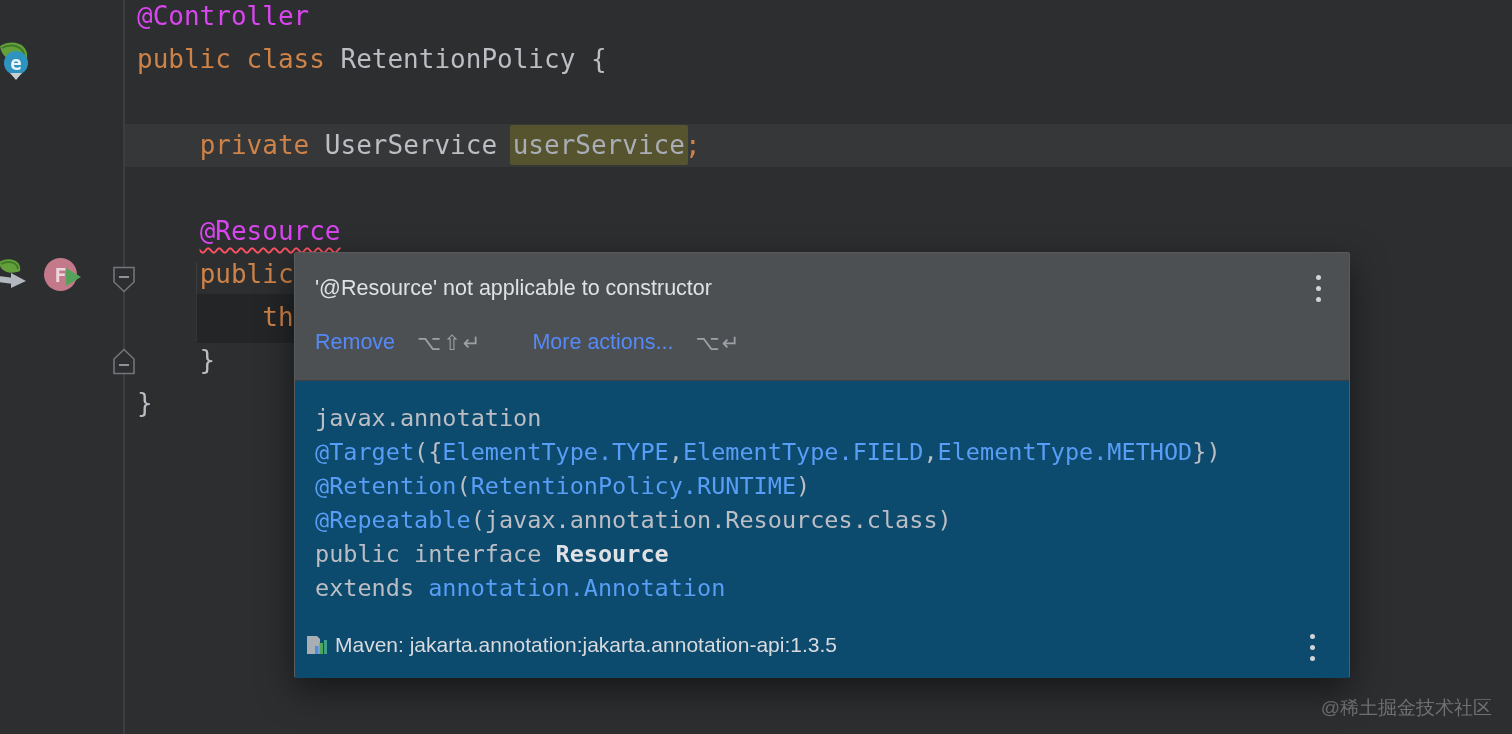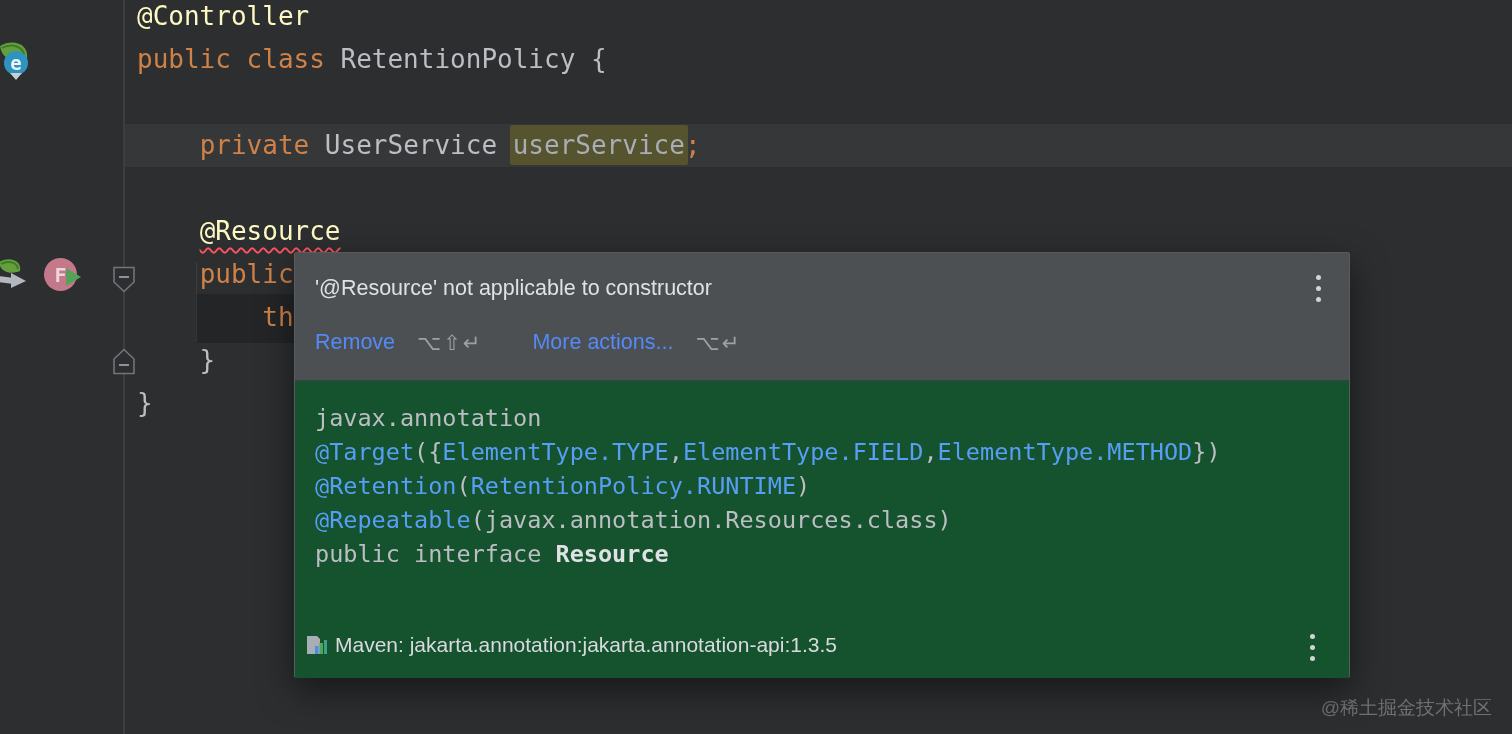--- a/index.html
+++ b/index.html
@@ -6,21 +6,21 @@
   body{position:relative;background:#2C2E30;font-family:"Liberation Sans",sans-serif;}
 
   
   .gutter-vline{position:absolute;left:123px;top:0;width:2px;height:734px;background:#3B3E41;z-index:1;}
   .caret-row{position:absolute;left:124px;top:124px;right:0;height:43px;background:rgba(255,255,255,0.045);z-index:1;}
   .error-elem-box{position:absolute;left:196px;top:294px;width:98px;height:49px;background:#232527;z-index:1;}
   .indent-guide{position:absolute;left:196px;top:262px;width:1px;height:80px;background:rgba(255,255,255,0.08);z-index:2;}
 
   #code{position:absolute;left:137px;top:-5px;z-index:3;font-family:"DejaVu Sans Mono",monospace;font-size:26px;line-height:43px;}
   .code-line{height:43px;white-space:pre;}
-  .tk-ann{color:#fef9c3;}
+  .tk-ann{color:#d946ef;}
   .tk-kw{color:#CE8248;}
   .tk-pl{color:#BCBEC4;}
   .tk-hl{background:#56532F;color:#A9ADB5;padding:5px 3px;margin:-5px -3px;border-radius:2px;}
   .tk-err{text-decoration:underline wavy #FF5261 2px;text-underline-offset:7px;}
 
   
   .gicon{position:absolute;z-index:3;}
   #icon-spring-class{left:-3px;top:40px;width:38px;height:40px;}
   #icon-spring-nav{left:-2px;top:258px;width:32px;height:34px;}
   #icon-field-run{left:44px;top:258px;width:38px;height:34px;}
@@ -38,21 +38,21 @@
     box-shadow:0 12px 34px rgba(0,0,0,0.5);}
   .popup-header{position:relative;height:127px;background:#4D5053;border-bottom:1px solid #3D3F41;}
   .popup-title{position:absolute;left:20px;top:23px;font-size:21.5px;color:#DFE1E5;}
   .popup-actions{position:absolute;left:20px;top:77px;display:flex;align-items:center;font-size:21.5px;}
   .action-link{color:#548AF7;cursor:pointer;}
   .shortcut{color:#9DA0A6;font-size:21px;margin-left:22px;letter-spacing:2px;}
   .action-gap{width:50px;}
   .ellipsis-btn{position:absolute;display:flex;flex-direction:column;gap:6px;cursor:pointer;padding:4px;}
   .ellipsis-btn i{width:5px;height:5px;border-radius:50%;background:#D2D4D6;display:block;}
   .popup-header .ellipsis-btn{right:24px;top:18px;}
-  .popup-body{position:relative;height:297px;background:#14532d;}
+  .popup-body{position:relative;height:297px;background:#0c4a6e;}
   #doc-lines{position:absolute;left:20px;top:20px;font-family:"DejaVu Sans Mono",monospace;font-size:23.5px;line-height:34px;}
   .doc-line{height:34px;white-space:pre;}
   .dk-pl{color:#BCBEC4;}
   .dk-lk{color:#589DF6;text-align:center;}
   .dk-bd{color:#DFE1E5;font-weight:bold;text-align:center;}
   .popup-footer{position:absolute;left:10px;right:16px;bottom:12px;height:42px;display:flex;align-items:center;}
   .footer-text{margin-left:8px;font-size:21px;color:#D8DADE;}
   .popup-footer .ellipsis-btn{right:14px;top:6px;}
 
   
@@ -135,20 +135,21 @@
       <span class="shortcut">⌥↵</span>
     </div>
   </div>
   <div class="popup-body">
     <div id="doc-lines">
         <div class="doc-line"><span class="dk-pl">javax.annotation</span></div>
         <div class="doc-line"><span class="dk-lk">@Target</span><span class="dk-pl">({</span><span class="dk-lk">ElementType.TYPE</span><span class="dk-pl">,</span><span class="dk-lk">ElementType.FIELD</span><span class="dk-pl">,</span><span class="dk-lk">ElementType.METHOD</span><span class="dk-pl">})</span></div>
         <div class="doc-line"><span class="dk-lk">@Retention</span><span class="dk-pl">(</span><span class="dk-lk">RetentionPolicy.RUNTIME</span><span class="dk-pl">)</span></div>
         <div class="doc-line"><span class="dk-lk">@Repeatable</span><span class="dk-pl">(javax.annotation.Resources.class)</span></div>
         <div class="doc-line"><span class="dk-pl">public interface </span><span class="dk-bd">Resource</span></div>
+        <div class="doc-line"><span class="dk-pl">extends </span><span class="dk-lk">annotation.Annotation</span></div>
       </div>
     <div class="popup-footer">
       <svg width="22" height="22" viewBox="0 0 22 22">
         <path d="M2 2 H12 L15 5 V20 H2 Z" fill="#A9AEB4"></path>
         <rect x="10" y="12" width="3.5" height="8" fill="#4A8FE0"></rect>
         <rect x="14.5" y="9" width="3.5" height="11" fill="#52A65A"></rect>
         <rect x="19" y="6" width="3" height="14" fill="#3FA08A"></rect>
       </svg>
       <span class="footer-text">Maven: jakarta.annotation:jakarta.annotation-api:1.3.5</span>
       <div class="ellipsis-btn" style="position:absolute;">

